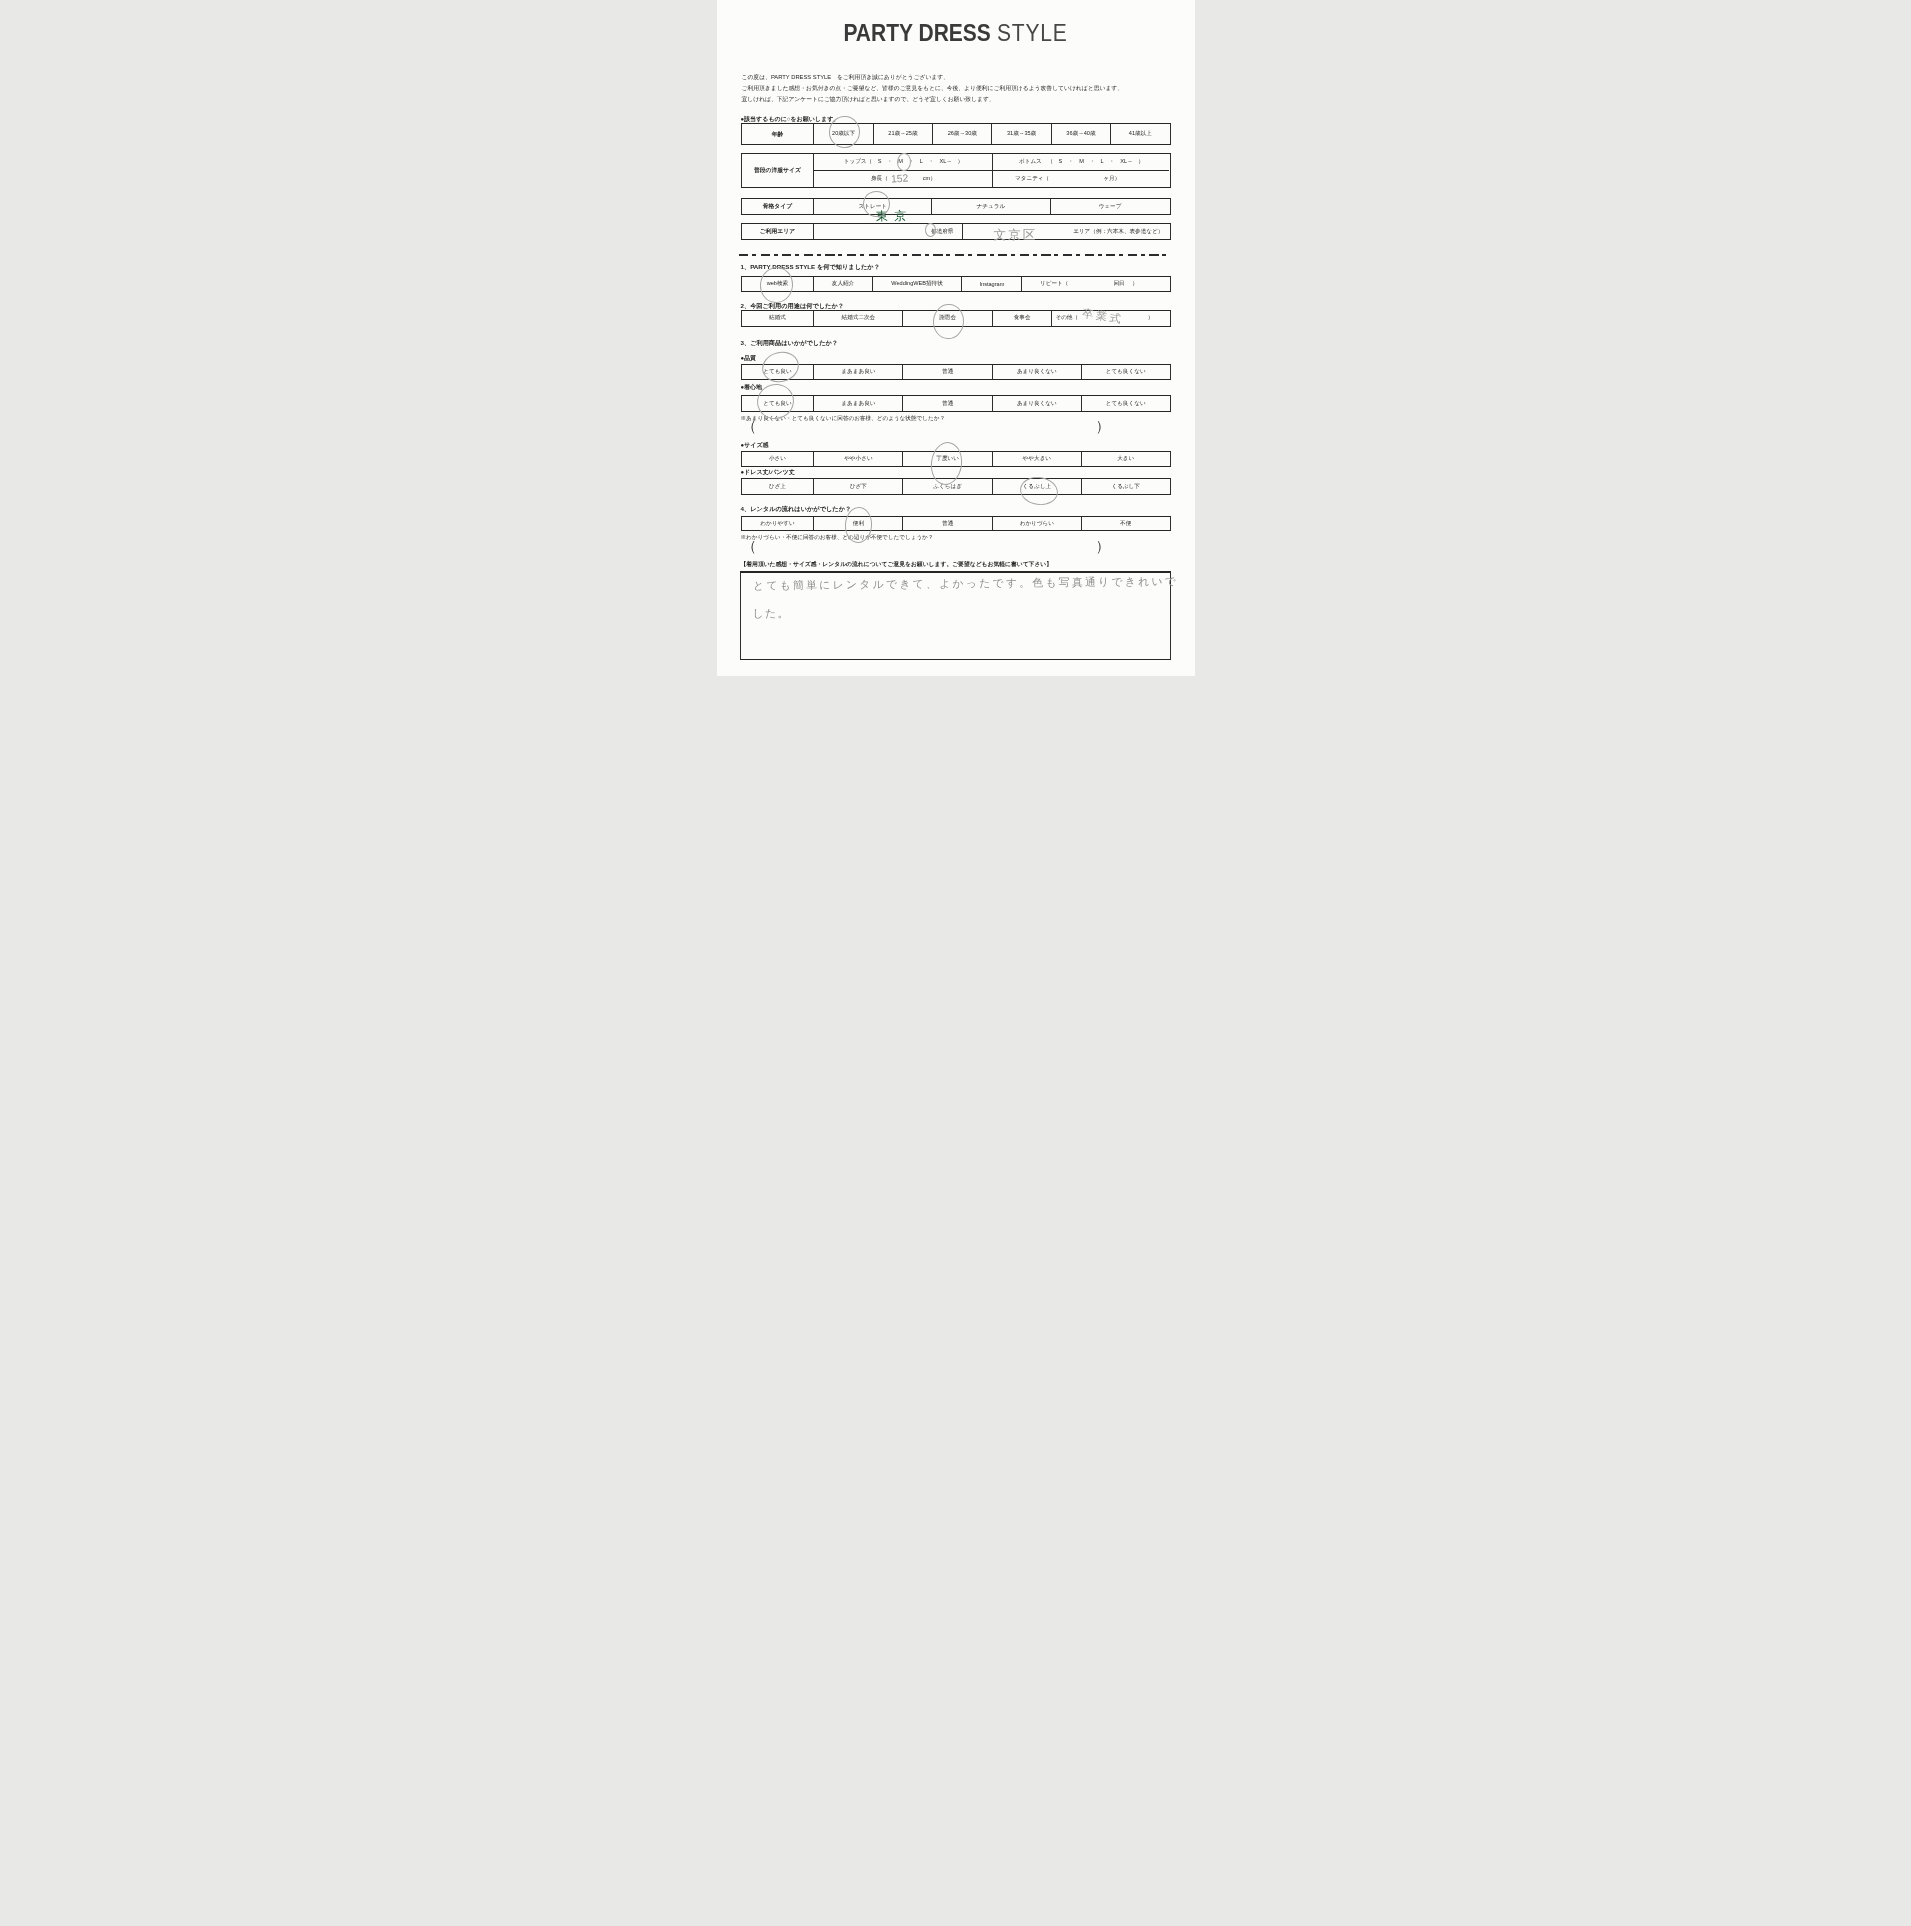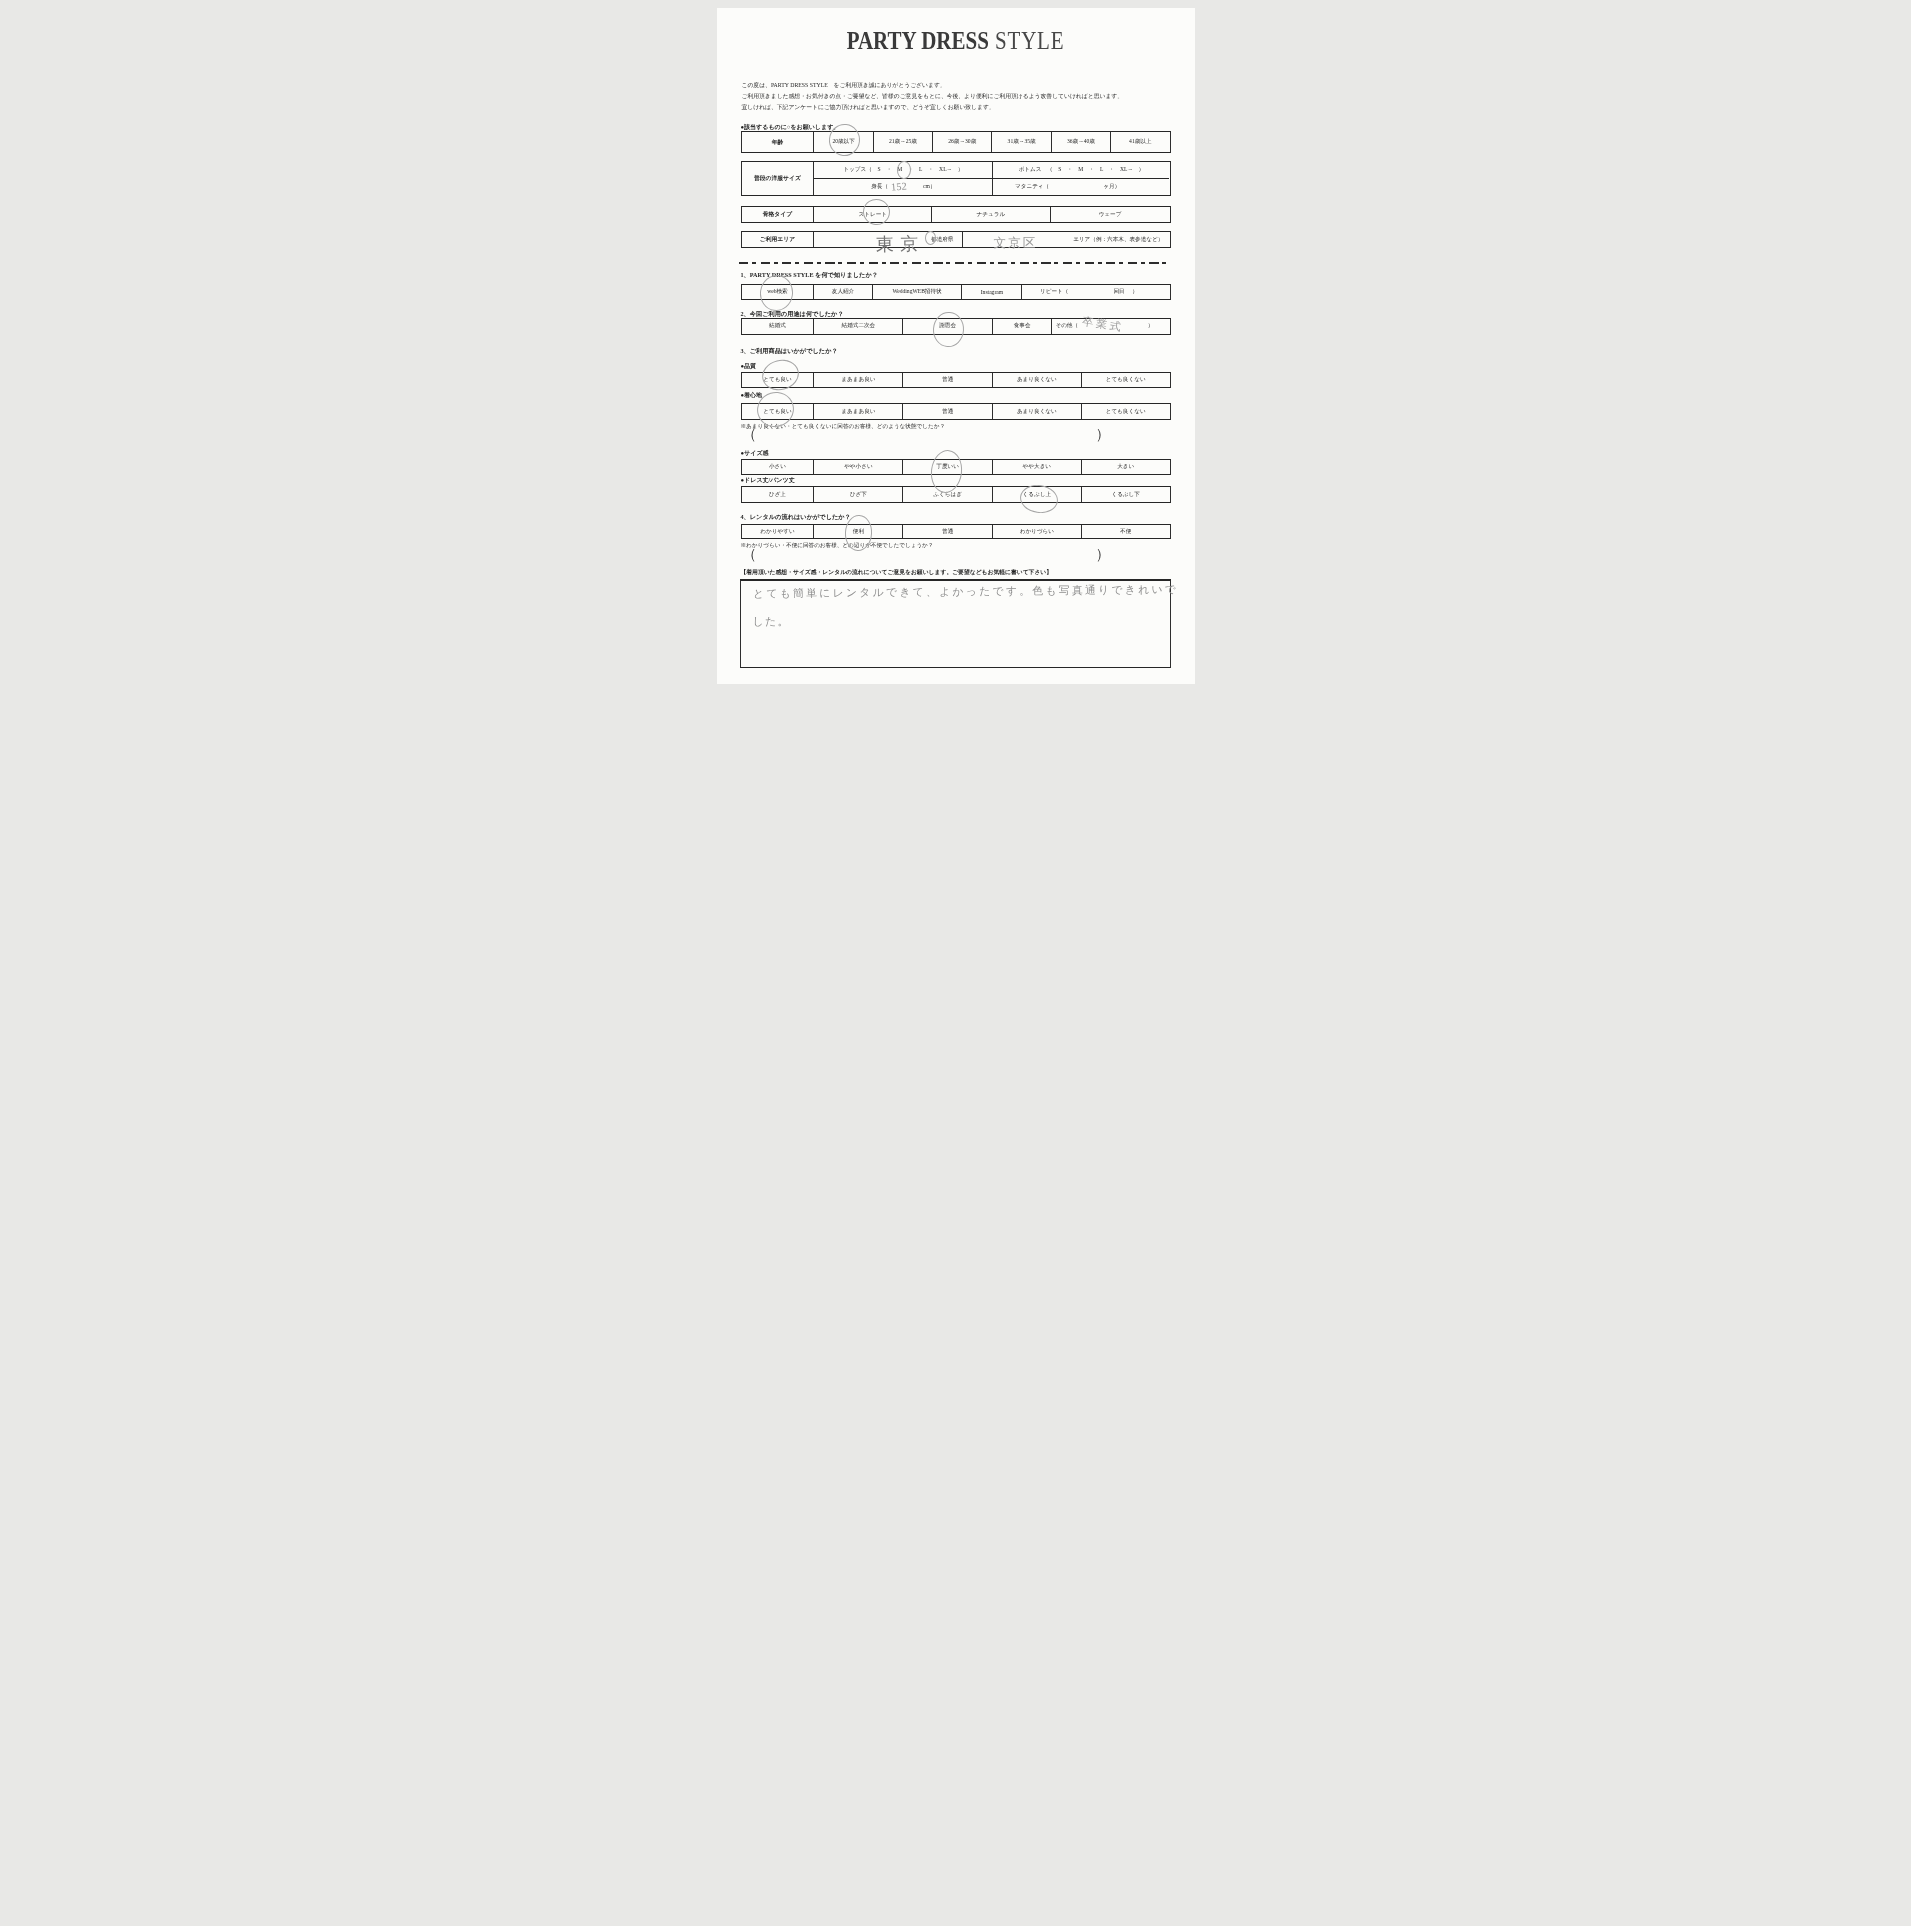--- a/index.html
+++ b/index.html
@@ -1,18 +1,18 @@
 <!DOCTYPE html>
 <html style="font-size:6.2px"><head>
 <meta charset="utf-8">
 <style>
   html,body{margin:0;padding:0;background:#e8e8e6;}
   .page{
-    position:relative;width:478px;height:676px;margin:8px auto;background:#fcfcfa;
-    font-family:Liberation Serif, serif;color:#1f1f1f;overflow:hidden;
+    position:relative;width:478px;height:676px;margin:0 auto;background:#fcfcfa;
+    font-family:Liberation Sans, sans-serif;color:#1f1f1f;overflow:hidden;
   }
   .title{position:absolute;top:21px;left:0;width:100%;text-align:center;color:#3a3a3a;white-space:nowrap;}
   .title-inner{display:inline-block;transform:scaleY(1.18);}
   .title .b{font-size:21px;font-weight:bold;letter-spacing:0px;}
   .title .l{font-size:21px;font-weight:300;margin-left:6.2px;letter-spacing:0.8px;color:#474747;}
   .intro{position:absolute;left:25px;top:72px;width:428px;font-size:5.8px;line-height:10.8px;}
   .lbl{position:absolute;left:24px;font-weight:bold;font-size:6px;white-space:nowrap;}
   .qh{position:absolute;left:24px;font-weight:bold;font-size:6.2px;white-space:nowrap;}
   .note{position:absolute;left:24px;font-size:5.6px;white-space:nowrap;}
   .tbl{
@@ -195,21 +195,21 @@
   <div class="note" style="top:534px">※わかりづらい・不便に回答のお客様、どの辺りが不便でしたでしょうか？</div>
   <div class="answer-area" style="top:538px">
     <span class="parenbig" style="left:1.5px;top:0.8px">（</span>
     <span class="parenbig" style="left:355px;top:0.8px">）</span>
   </div>
 
   <div class="lbl" style="top:560px;font-size:5.8px">【着用頂いた感想・サイズ感・レンタルの流れについてご意見をお願いします。ご要望などもお気軽に書いて下さい】</div>
   <div class="cbox"></div>
 
   <div class="hw" style="left:174px;top:173px;font-size:10.4px;transform:rotate(-4deg)">152</div>
-  <div class="hw" style="left:159px;top:224px;font-size:18px;letter-spacing:6.2px;transform:rotate(-1deg);color:#737373">東京</div>
+  <div class="hw" style="left:159px;top:208px;font-size:12px;letter-spacing:6.2px;transform:rotate(-1deg);color:#14532d">東京</div>
   <div class="hw" style="left:277px;top:227px;font-size:12.7px;letter-spacing:1.9px;color:#9b9b9b">文京区</div>
   <div class="hw" style="left:365px;top:309px;font-size:11.2px;letter-spacing:2.7px;transform:rotate(9deg);color:#9b9b9b">卒業式</div>
   <div class="hw" style="left:36px;top:577px;font-size:10.8px;letter-spacing:2.3px;transform:rotate(-0.6deg)">とても簡単にレンタルできて、よかったです。色も写真通りできれいで</div>
   <div class="hw" style="left:36px;top:606px;font-size:11px;letter-spacing:1.2px">した。</div>
 
   <div class="circle" style="left:112px;top:116px;width:29px;height:30px;transform:rotate(6deg)"></div>
   <div class="circle" style="left:180px;top:153px;width:11.6px;height:16px;transform:rotate(3deg)"></div>
   <div class="circle" style="left:146px;top:191px;width:25px;height:24px;transform:rotate(12deg)"></div>
   <div class="circle" style="left:208px;top:223px;width:9.6px;height:12px"></div>
   <div class="circle" style="left:43px;top:267px;width:31px;height:34px;transform:rotate(8deg)"></div>

